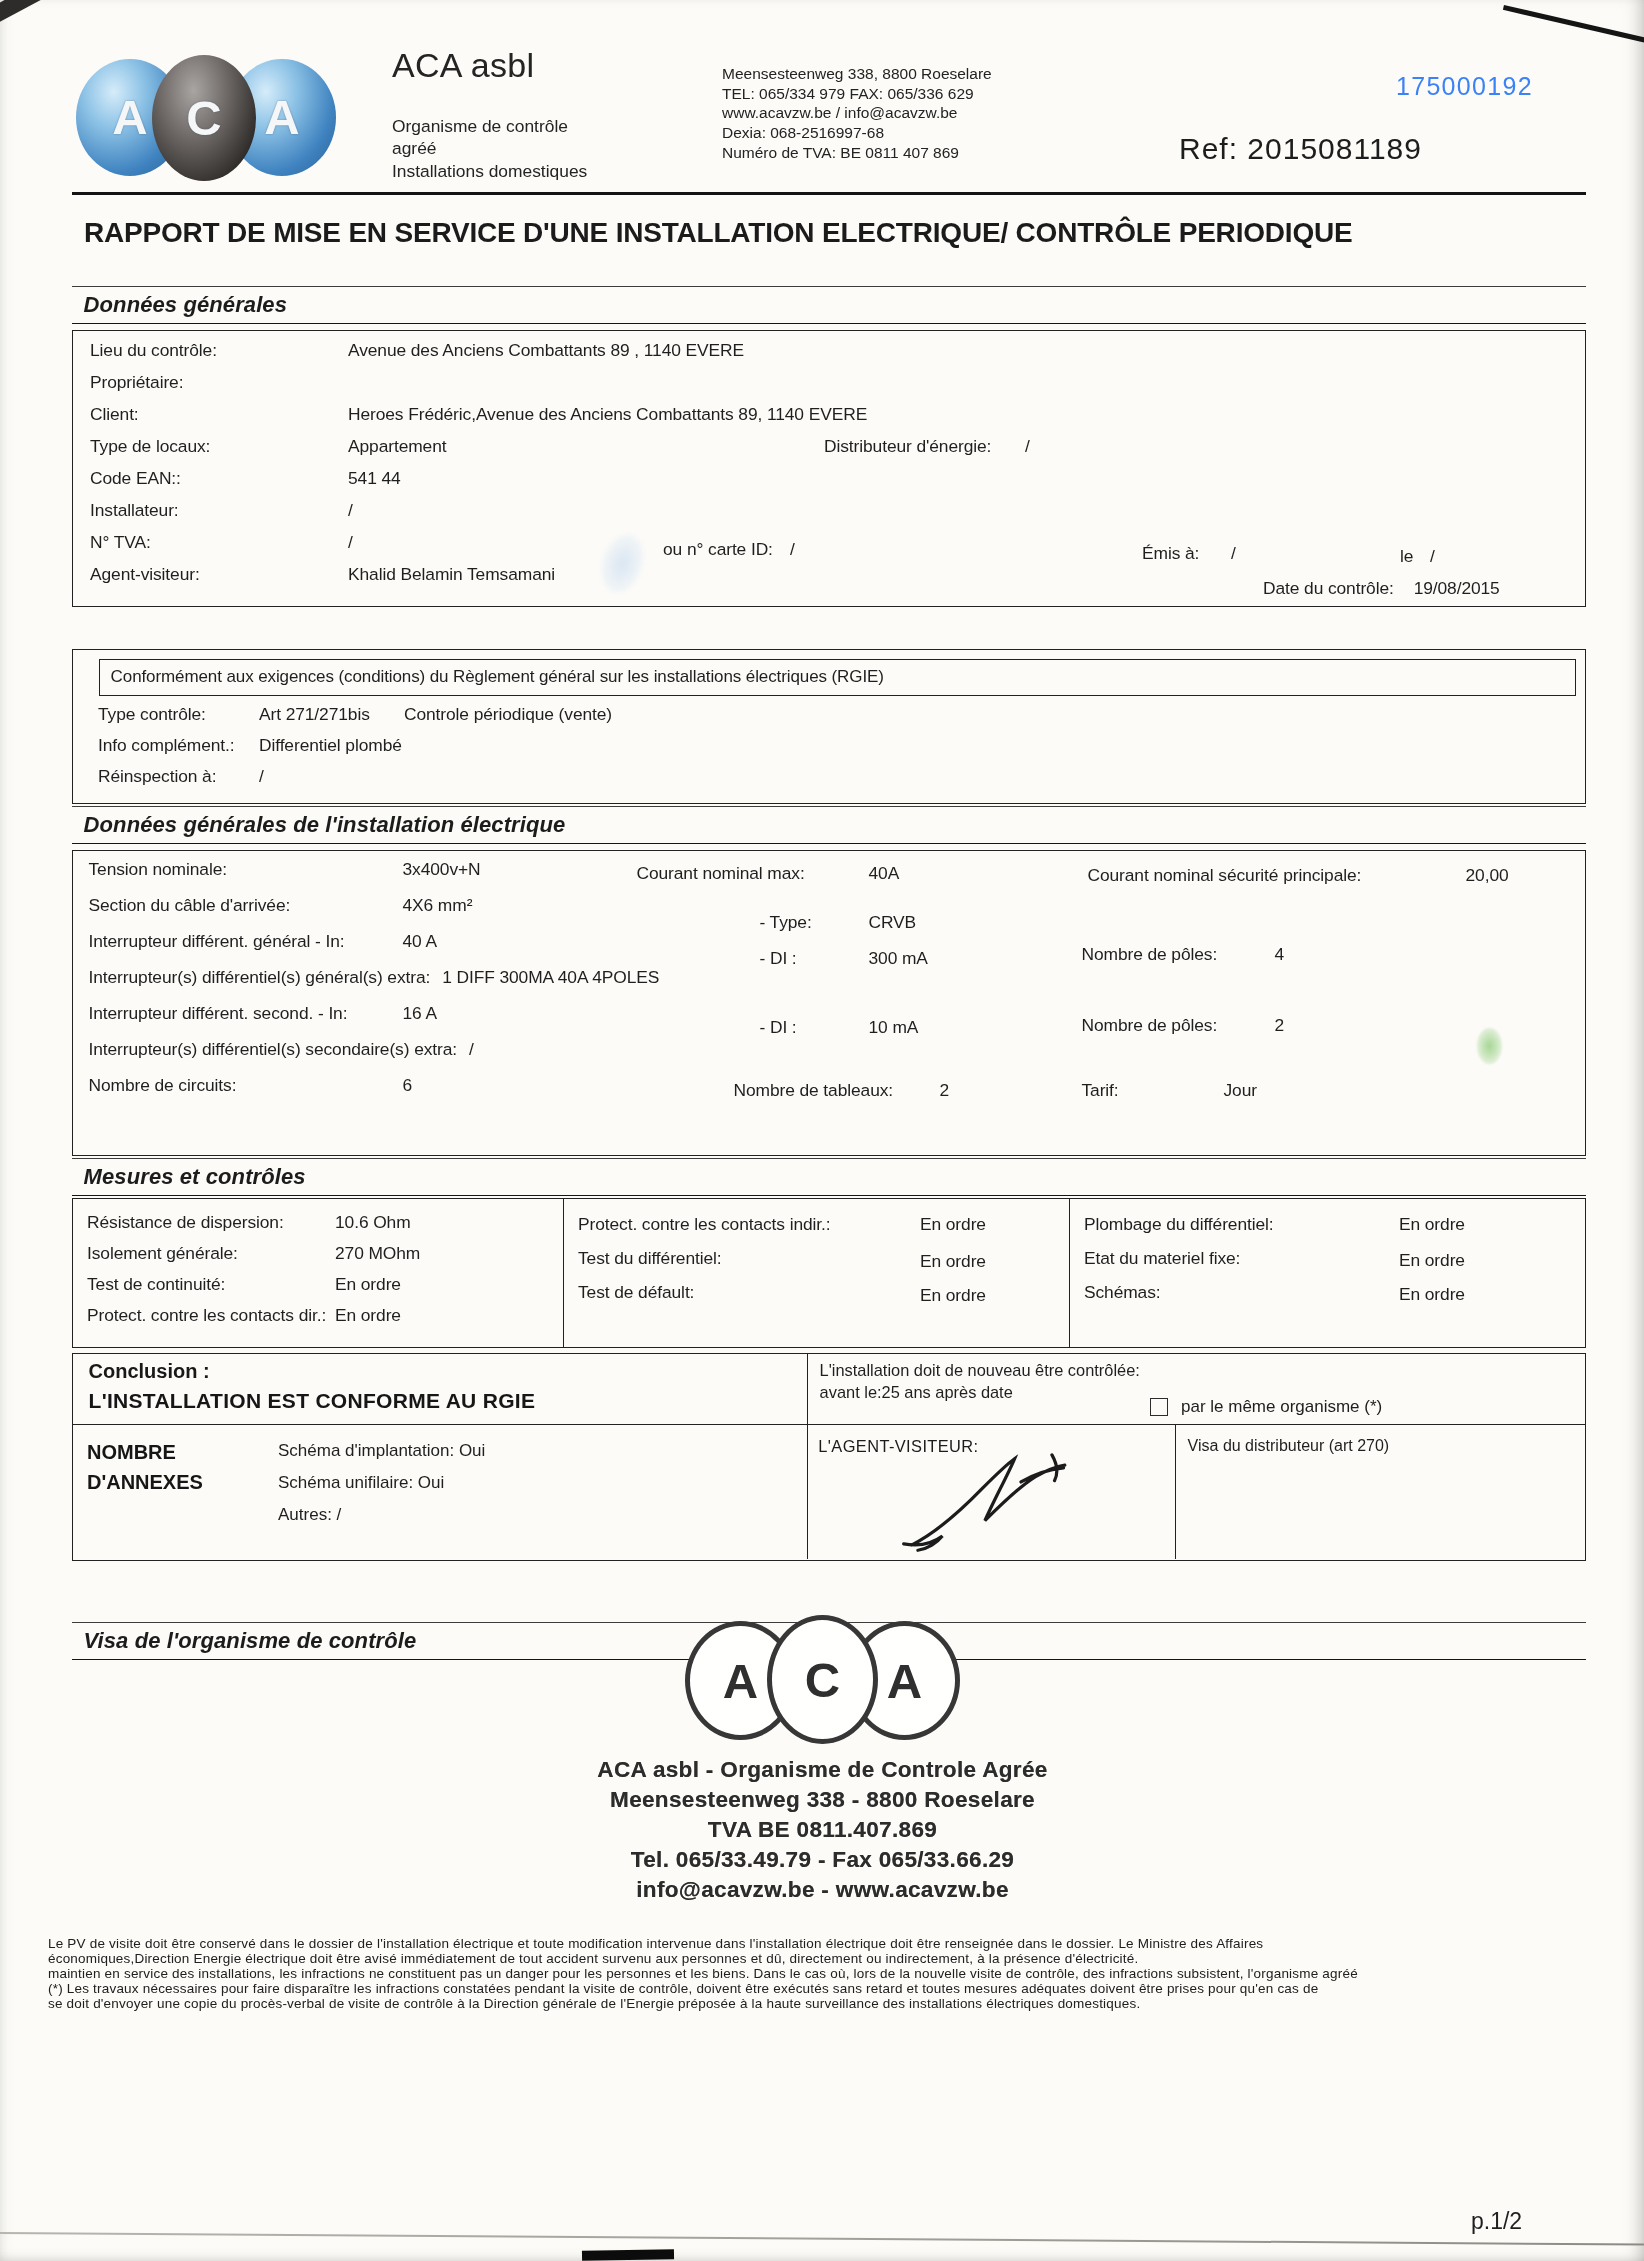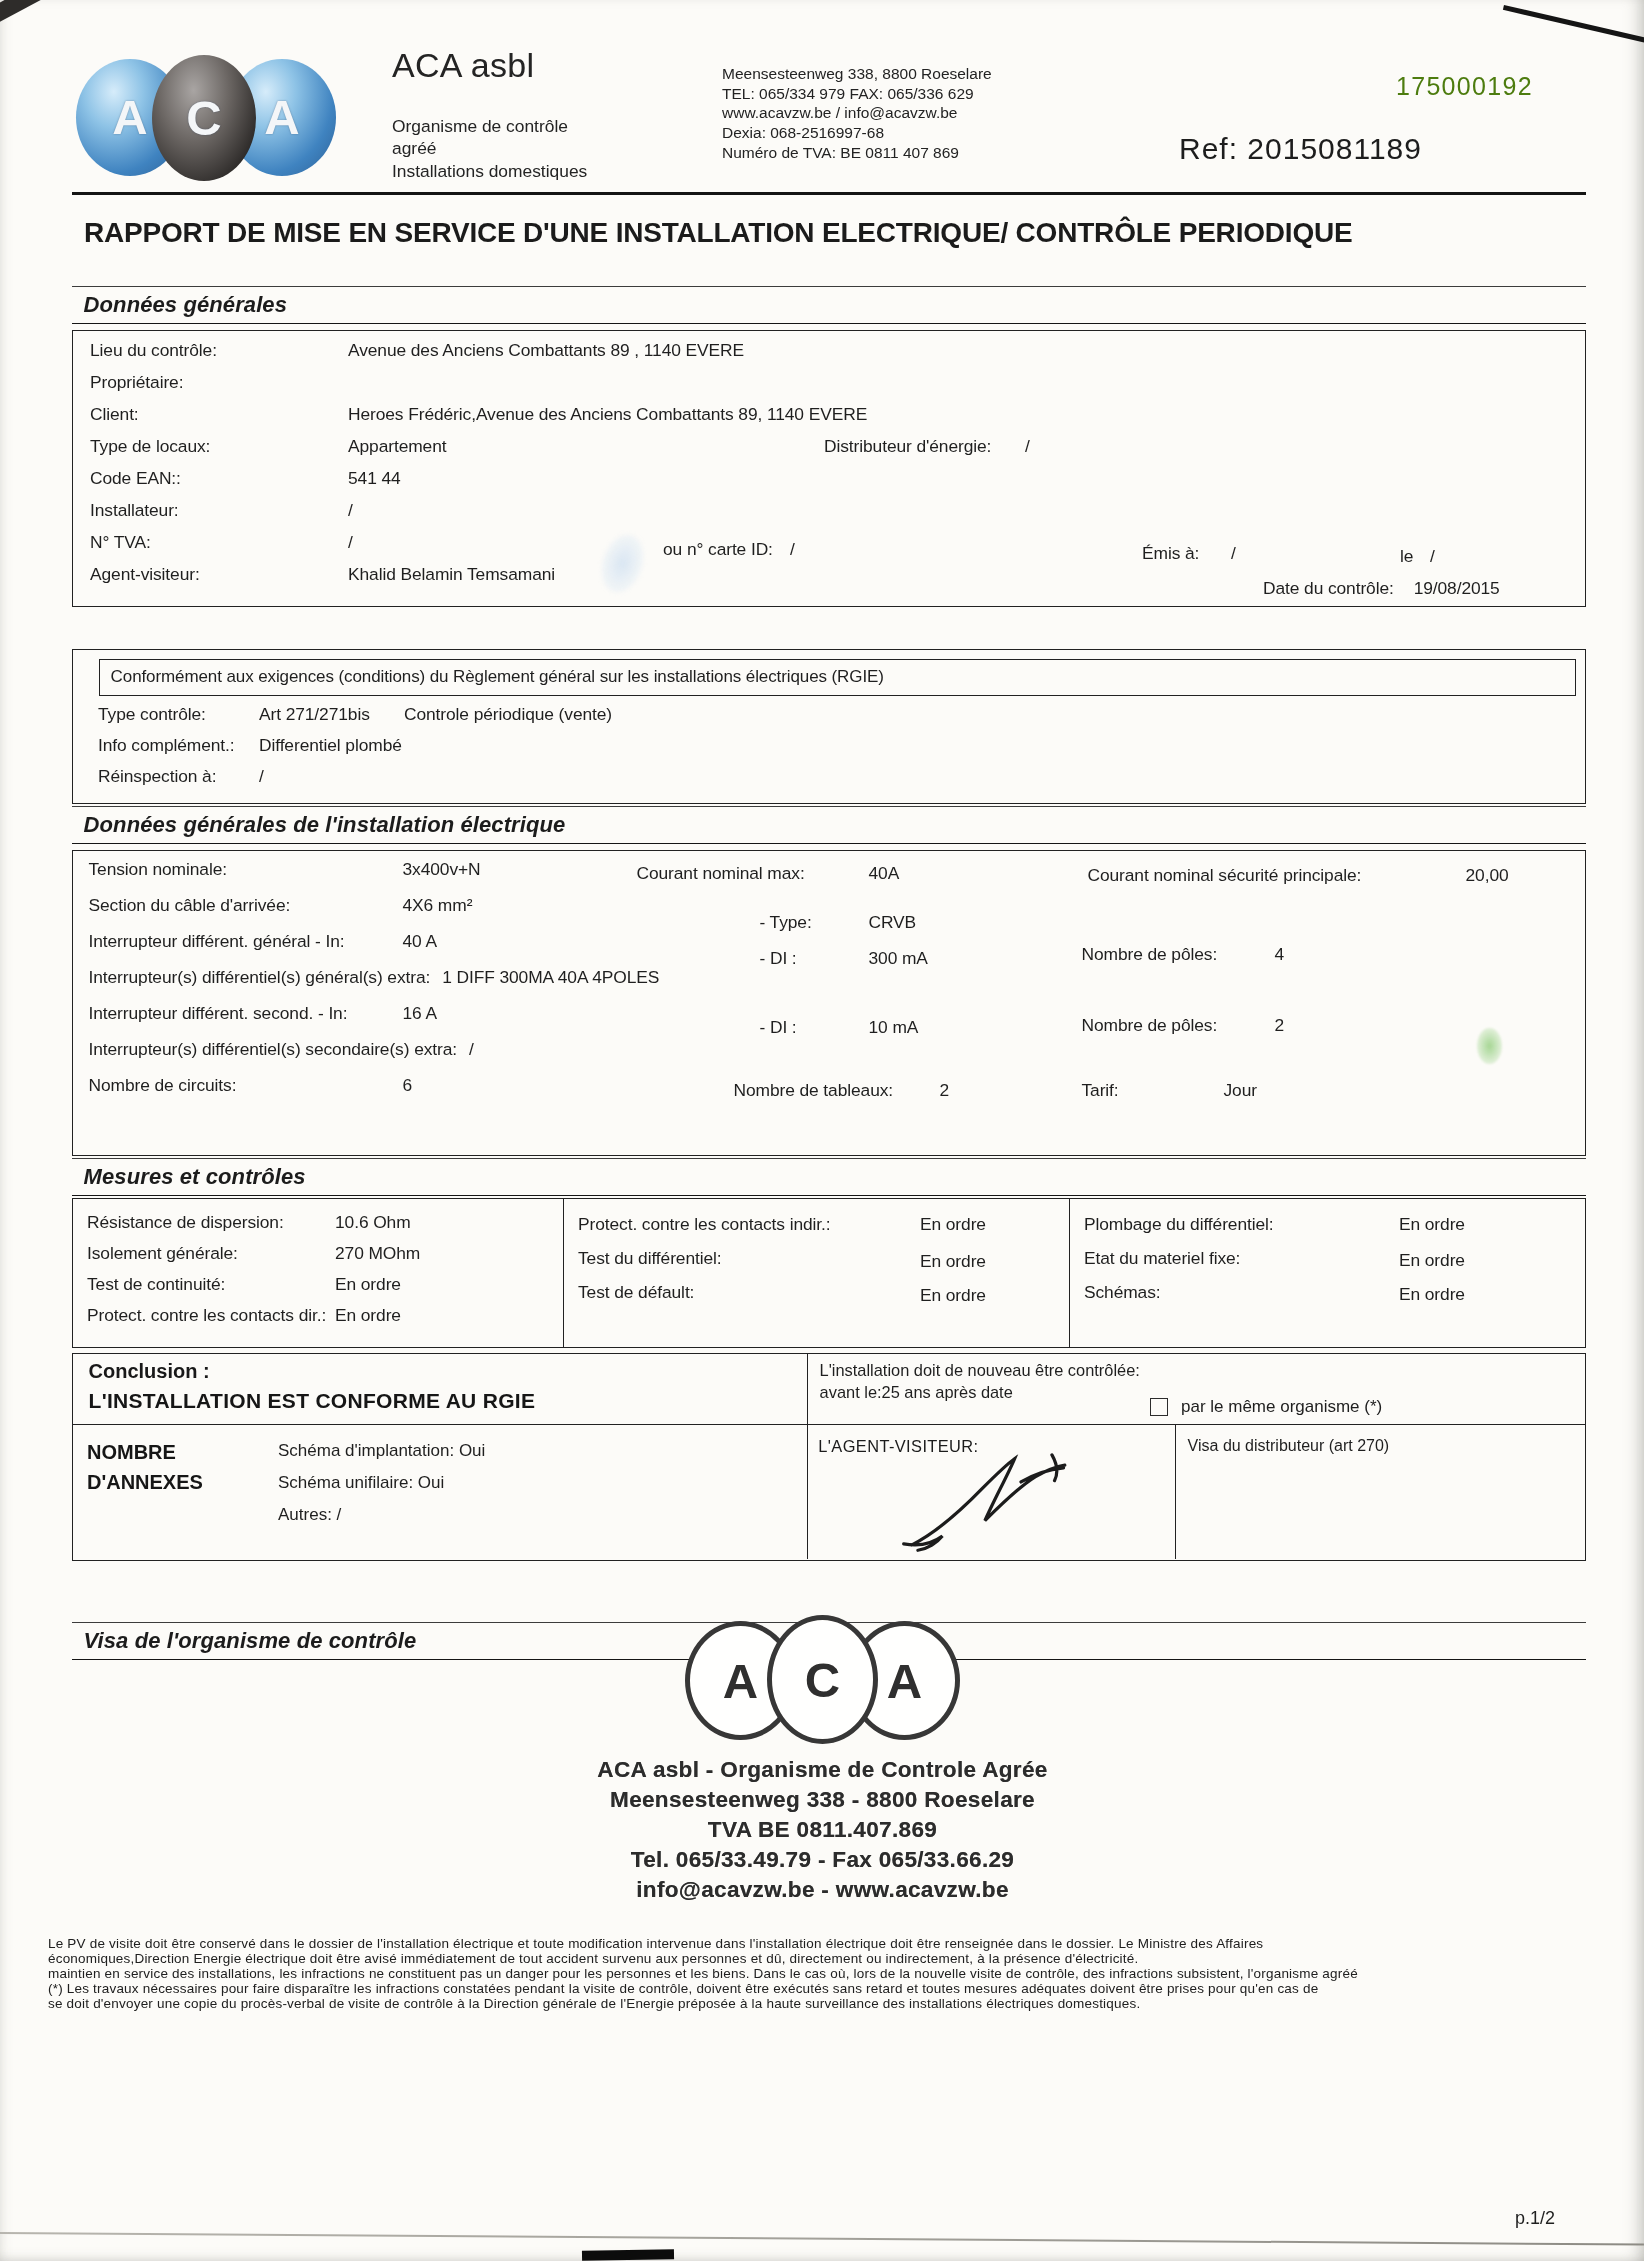--- a/index.html
+++ b/index.html
@@ -10,21 +10,21 @@
   .logo{position:absolute;left:76px;top:55px;width:258px;height:123px;}
   .ell{position:absolute;border-radius:50%;display:flex;align-items:center;justify-content:center;}
   .ell.blue{width:108px;height:117px;top:3.9px;background:radial-gradient(ellipse at 35% 28%, #d6ecfa 0%, #8ec3e6 30%, #3f83c0 68%, #2c5e93 100%);z-index:1;}
   .ell.dark{width:104px;height:126px;left:76px;top:0;background:radial-gradient(ellipse at 40% 28%, #a9a5a3 0%, #6b6663 40%, #171514 92%);z-index:2;}
   .ell.b2{left:152px;}
   .logoletter{font-weight:bold;font-size:49px;color:#f4f6f8;text-shadow:0 0 1.9px rgba(40,60,90,.5);}
   .orgname{position:absolute;left:392px;top:46px;font-size:34px;color:#242424;letter-spacing:0.3px;}
   .orgsub1{position:absolute;left:392px;top:115px;width:213px;font-size:17.4px;line-height:22px;color:#242424;}
   .orgsub2{position:absolute;left:392px;top:161px;font-size:17.4px;color:#242424;}
   .contact{position:absolute;left:722px;top:64px;font-size:15.5px;line-height:19.7px;color:#232323;}
-  .docnum{position:absolute;left:1396px;top:72px;font-size:25px;letter-spacing:1.3px;color:#4d7c0f;}
+  .docnum{position:absolute;left:1396px;top:72px;font-size:25px;letter-spacing:1.3px;color:#3b82f6;}
   .refnum{position:absolute;left:1179px;top:132px;font-size:30px;letter-spacing:1px;color:#1d1d1d;}
   .rule1{position:absolute;left:72px;top:192px;width:1514px;height:2.6px;background:#141414;}
   .doctitle{position:absolute;left:84px;top:217px;font-size:28px;font-weight:bold;color:#1b1b1b;letter-spacing:-0.2px;white-space:nowrap;}
   
   .shead{position:absolute;left:72px;width:1514px;box-sizing:border-box;border-top:1.3px solid #3c3c3c;border-bottom:1.9px solid #151515;
          padding:4.5px 0 5.8px 11.6px;font-size:22px;font-weight:bold;font-style:italic;color:#1c1c1c;letter-spacing:0.1px;}
   
   .box{position:absolute;left:72px;width:1514px;box-sizing:border-box;border:1.9px solid #222;}
   .lbl,.val{font-size:17.4px;line-height:19.3px;color:#1f1f1f;letter-spacing:-0.1px;white-space:nowrap;}
   .frow{position:relative;}
@@ -72,21 +72,21 @@
   .stamp{position:absolute;top:1615px;left:371px;width:903px;text-align:center;color:#2e2e2e;filter:contrast(1.05);}
   .stamp-logo{position:relative;width:275px;height:130px;margin:0 auto;}
   .sell{position:absolute;width:111px;height:119px;border:5.2px solid #3a3a3a;border-radius:50%;background:#fcfbf8;box-sizing:border-box;display:flex;align-items:center;justify-content:center;}
   .sell.s1{left:0;top:6.4px;z-index:1;} .sell.s2{left:82px;top:0;height:129px;z-index:3;} .sell.s3{left:164px;top:6.4px;z-index:1;}
   .sletter{font-size:49px;font-weight:bold;color:#333;}
   .stamp-lines{margin-top:10.3px;font-weight:bold;}
   .stamp-lines div{font-size:22.6px;line-height:30px;letter-spacing:0.3px;color:#303030;text-shadow:0 0 0.6px rgba(30,30,30,.55);}
   
   .footer{position:absolute;top:1936px;left:48px;width:1580px;font-size:13.5px;line-height:15px;letter-spacing:0.2px;color:#202020;}
   .footer div{white-space:nowrap;}
-  .pagenum{position:absolute;top:2208px;left:1471px;font-size:18px;color:#1f1f1f;margin-left:44px;}
+  .pagenum{position:absolute;top:2208px;left:1471px;font-size:23px;color:#1f1f1f;}
   
   .art-tr{position:absolute;left:1504px;top:5.2px;width:155px;height:4.5px;background:#151515;transform:rotate(13deg);transform-origin:left top;}
   .art-tl{position:absolute;left:-9px;top:-5.2px;width:50px;height:17px;background:#2e2c2a;transform:rotate(-28deg);}
   .art-green{position:absolute;left:1477px;top:1028px;width:24.5px;height:36px;border-radius:50%;background:radial-gradient(rgba(120,195,95,.65), rgba(120,195,95,0));filter:blur(1.3px);}
   .art-blue{position:absolute;left:603px;top:534px;width:39px;height:59px;border-radius:50%;background:radial-gradient(rgba(165,200,235,.4), rgba(165,200,235,0));filter:blur(2.6px);transform:rotate(18deg);}
   .art-bline{position:absolute;left:0;top:2232px;width:1644px;height:1.9px;background:linear-gradient(to right,#b7b5ae,#8d8b84);transform:rotate(0.4deg);transform-origin:left center;}
   .art-bbar{position:absolute;left:582px;top:2250px;width:92px;height:10.3px;background:#0c0c0c;transform:rotate(-0.8deg);}
 </style>
 </head>
 <body>

